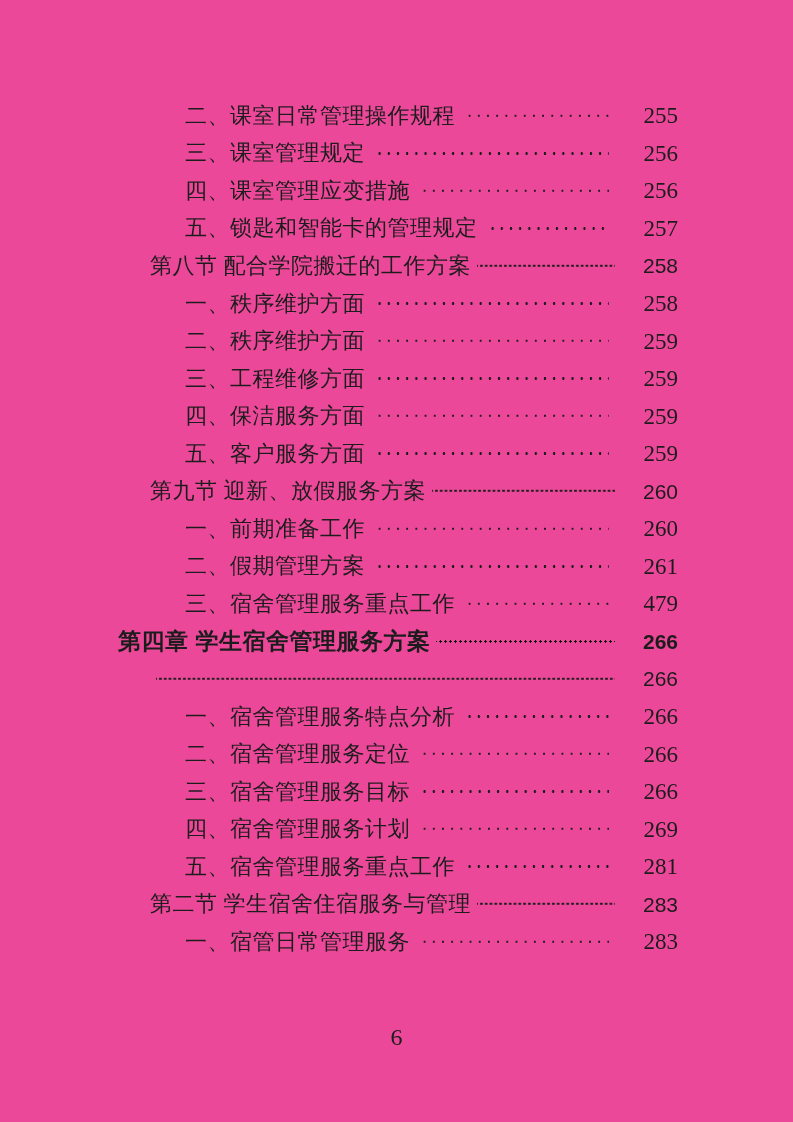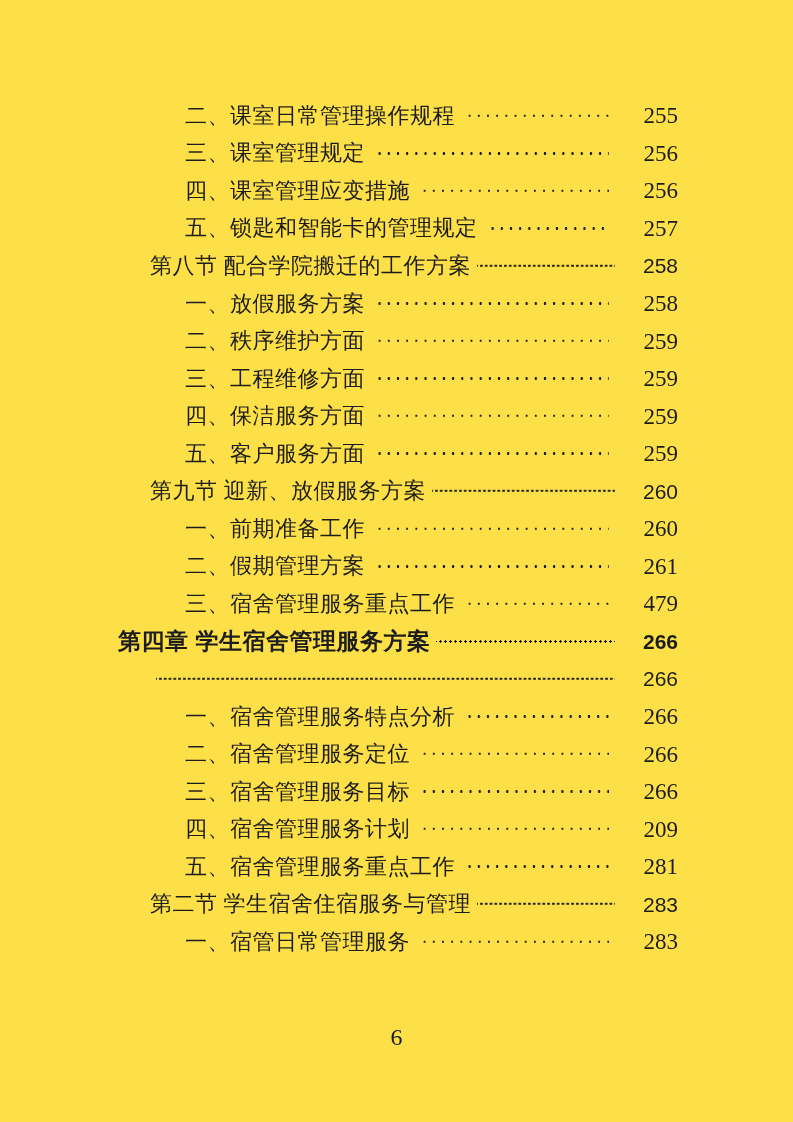--- a/index.html
+++ b/index.html
@@ -11,21 +11,21 @@
     height: 1122px;
     background: #ffffff;
     position: relative;
     overflow: hidden;
     font-family: "Liberation Serif", serif;
     color: #1c1c1c;
   }
   .page {
     position: absolute;
     inset: 0;
-    background: #fde047;
+    background: #ec4899;
   }
   .toc {
     position: absolute;
     left: 118px;
     top: 97px;
     width: 560px;
   }
   .toc-row {
     display: flex;
     align-items: center;
@@ -133,21 +133,21 @@
         <span class="toc-label">五、锁匙和智能卡的管理规定</span>
         <span class="toc-leader"></span>
         <span class="toc-page">257</span>
       </div>
       <div class="toc-row toc-section">
         <span class="toc-label">第八节 配合学院搬迁的工作方案</span>
         <span class="toc-leader"></span>
         <span class="toc-page">258</span>
       </div>
       <div class="toc-row toc-item">
-        <span class="toc-label">一、放假服务方案</span>
+        <span class="toc-label">一、秩序维护方面</span>
         <span class="toc-leader"></span>
         <span class="toc-page">258</span>
       </div>
       <div class="toc-row toc-item">
         <span class="toc-label">二、秩序维护方面</span>
         <span class="toc-leader"></span>
         <span class="toc-page">259</span>
       </div>
       <div class="toc-row toc-item">
         <span class="toc-label">三、工程维修方面</span>
@@ -204,21 +204,21 @@
         <span class="toc-page">266</span>
       </div>
       <div class="toc-row toc-item">
         <span class="toc-label">三、宿舍管理服务目标</span>
         <span class="toc-leader"></span>
         <span class="toc-page">266</span>
       </div>
       <div class="toc-row toc-item">
         <span class="toc-label">四、宿舍管理服务计划</span>
         <span class="toc-leader"></span>
-        <span class="toc-page">209</span>
+        <span class="toc-page">269</span>
       </div>
       <div class="toc-row toc-item">
         <span class="toc-label">五、宿舍管理服务重点工作</span>
         <span class="toc-leader"></span>
         <span class="toc-page">281</span>
       </div>
       <div class="toc-row toc-section">
         <span class="toc-label">第二节 学生宿舍住宿服务与管理</span>
         <span class="toc-leader"></span>
         <span class="toc-page">283</span>

